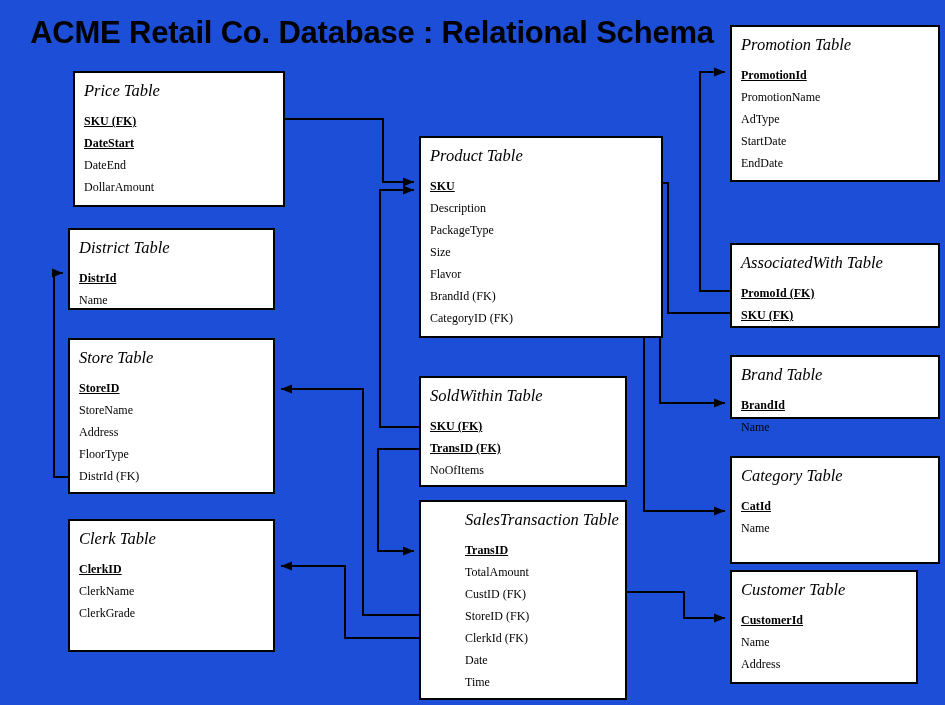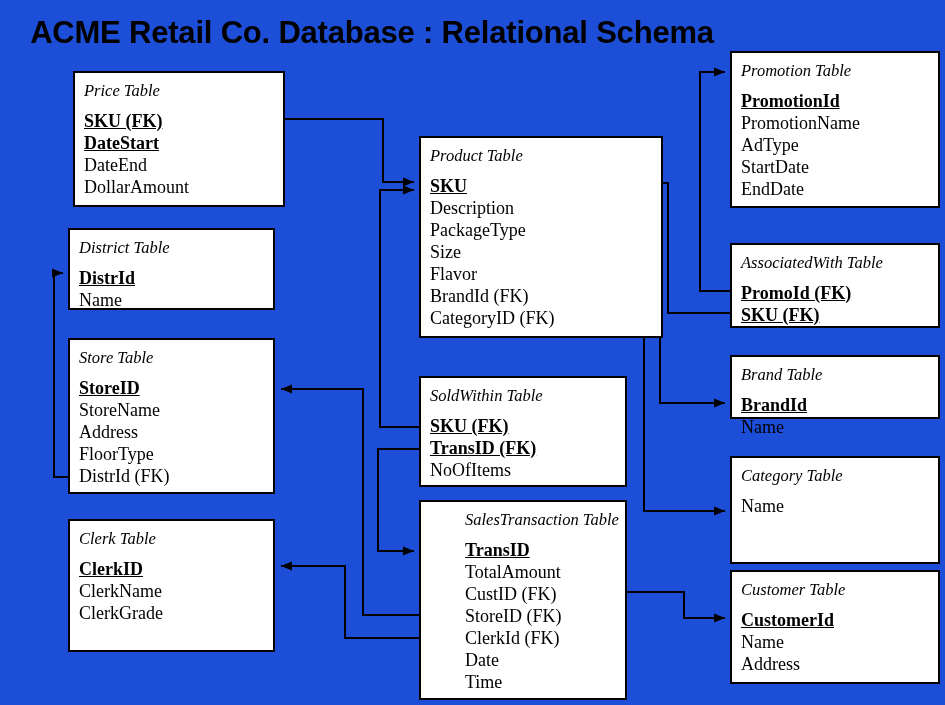--- a/index.html
+++ b/index.html
@@ -49,21 +49,21 @@
     font-size: 16.5px;
     line-height: 21px;
     color: #000000;
     margin-bottom: 9px;
     white-space: nowrap;
   }
   .fields {
     display: block;
   }
   .fld {
-    font-size: 18px;
+    font-size: 12px;
     line-height: 22px;
     color: #000000;
     white-space: nowrap;
   }
   .fld.key {
     font-weight: bold;
     text-decoration: underline;
     text-underline-offset: 1px;
   }
 </style>
@@ -181,21 +181,21 @@
         <div class="fields">
           <div class="fld key">TransID</div>
           <div class="fld">TotalAmount</div>
           <div class="fld">CustID (FK)</div>
           <div class="fld">StoreID (FK)</div>
           <div class="fld">ClerkId (FK)</div>
           <div class="fld">Date</div>
           <div class="fld">Time</div>
         </div>
       </div>
-      <div class="tbl" style="left: 730px; top: 25px; width: 210px; height: 157px; margin-top: 26px;">
+      <div class="tbl" style="left: 730px; top: 25px; width: 210px; height: 157px;">
         <div class="tbl-title">Promotion Table</div>
         <div class="fields">
           <div class="fld key">PromotionId</div>
           <div class="fld">PromotionName</div>
           <div class="fld">AdType</div>
           <div class="fld">StartDate</div>
           <div class="fld">EndDate</div>
         </div>
       </div>
       <div class="tbl" style="left: 730px; top: 243px; width: 210px; height: 85px;">
@@ -208,24 +208,25 @@
       <div class="tbl" style="left: 730px; top: 355px; width: 210px; height: 64px;">
         <div class="tbl-title">Brand Table</div>
         <div class="fields">
           <div class="fld key">BrandId</div>
           <div class="fld">Name</div>
         </div>
       </div>
       <div class="tbl" style="left: 730px; top: 456px; width: 210px; height: 108px;">
         <div class="tbl-title">Category Table</div>
         <div class="fields">
-          <div class="fld">Name</div>
-        </div>
-      </div>
-      <div class="tbl" style="left: 730px; top: 570px; width: 210px; height: 114px;">
+          <div class="fld key">CatId</div>
+          <div class="fld">Name</div>
+        </div>
+      </div>
+      <div class="tbl" style="left: 730px; top: 570px; width: 188px; height: 114px;">
         <div class="tbl-title">Customer Table</div>
         <div class="fields">
           <div class="fld key">CustomerId</div>
           <div class="fld">Name</div>
           <div class="fld">Address</div>
         </div>
       </div>
     </div>
 
 </div>

